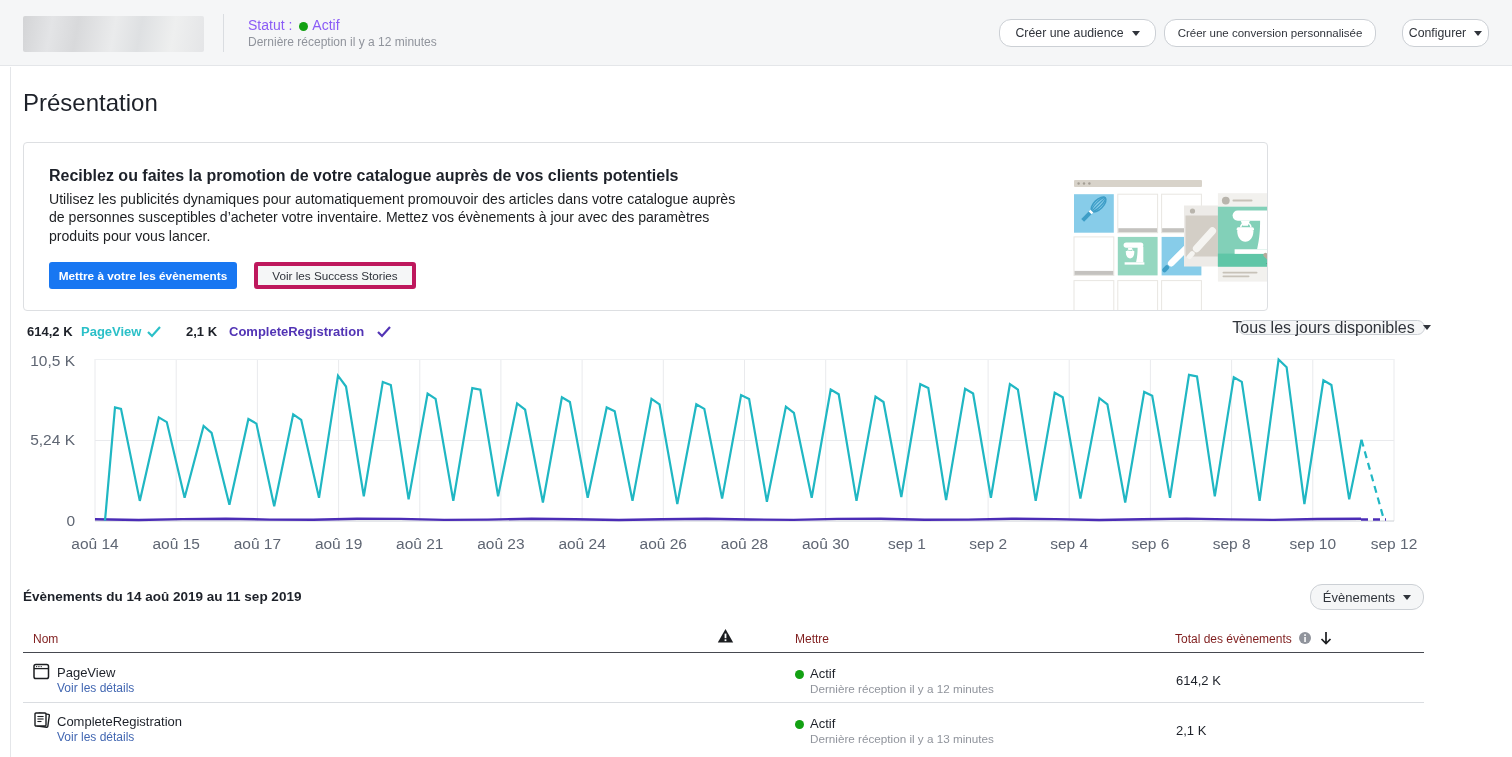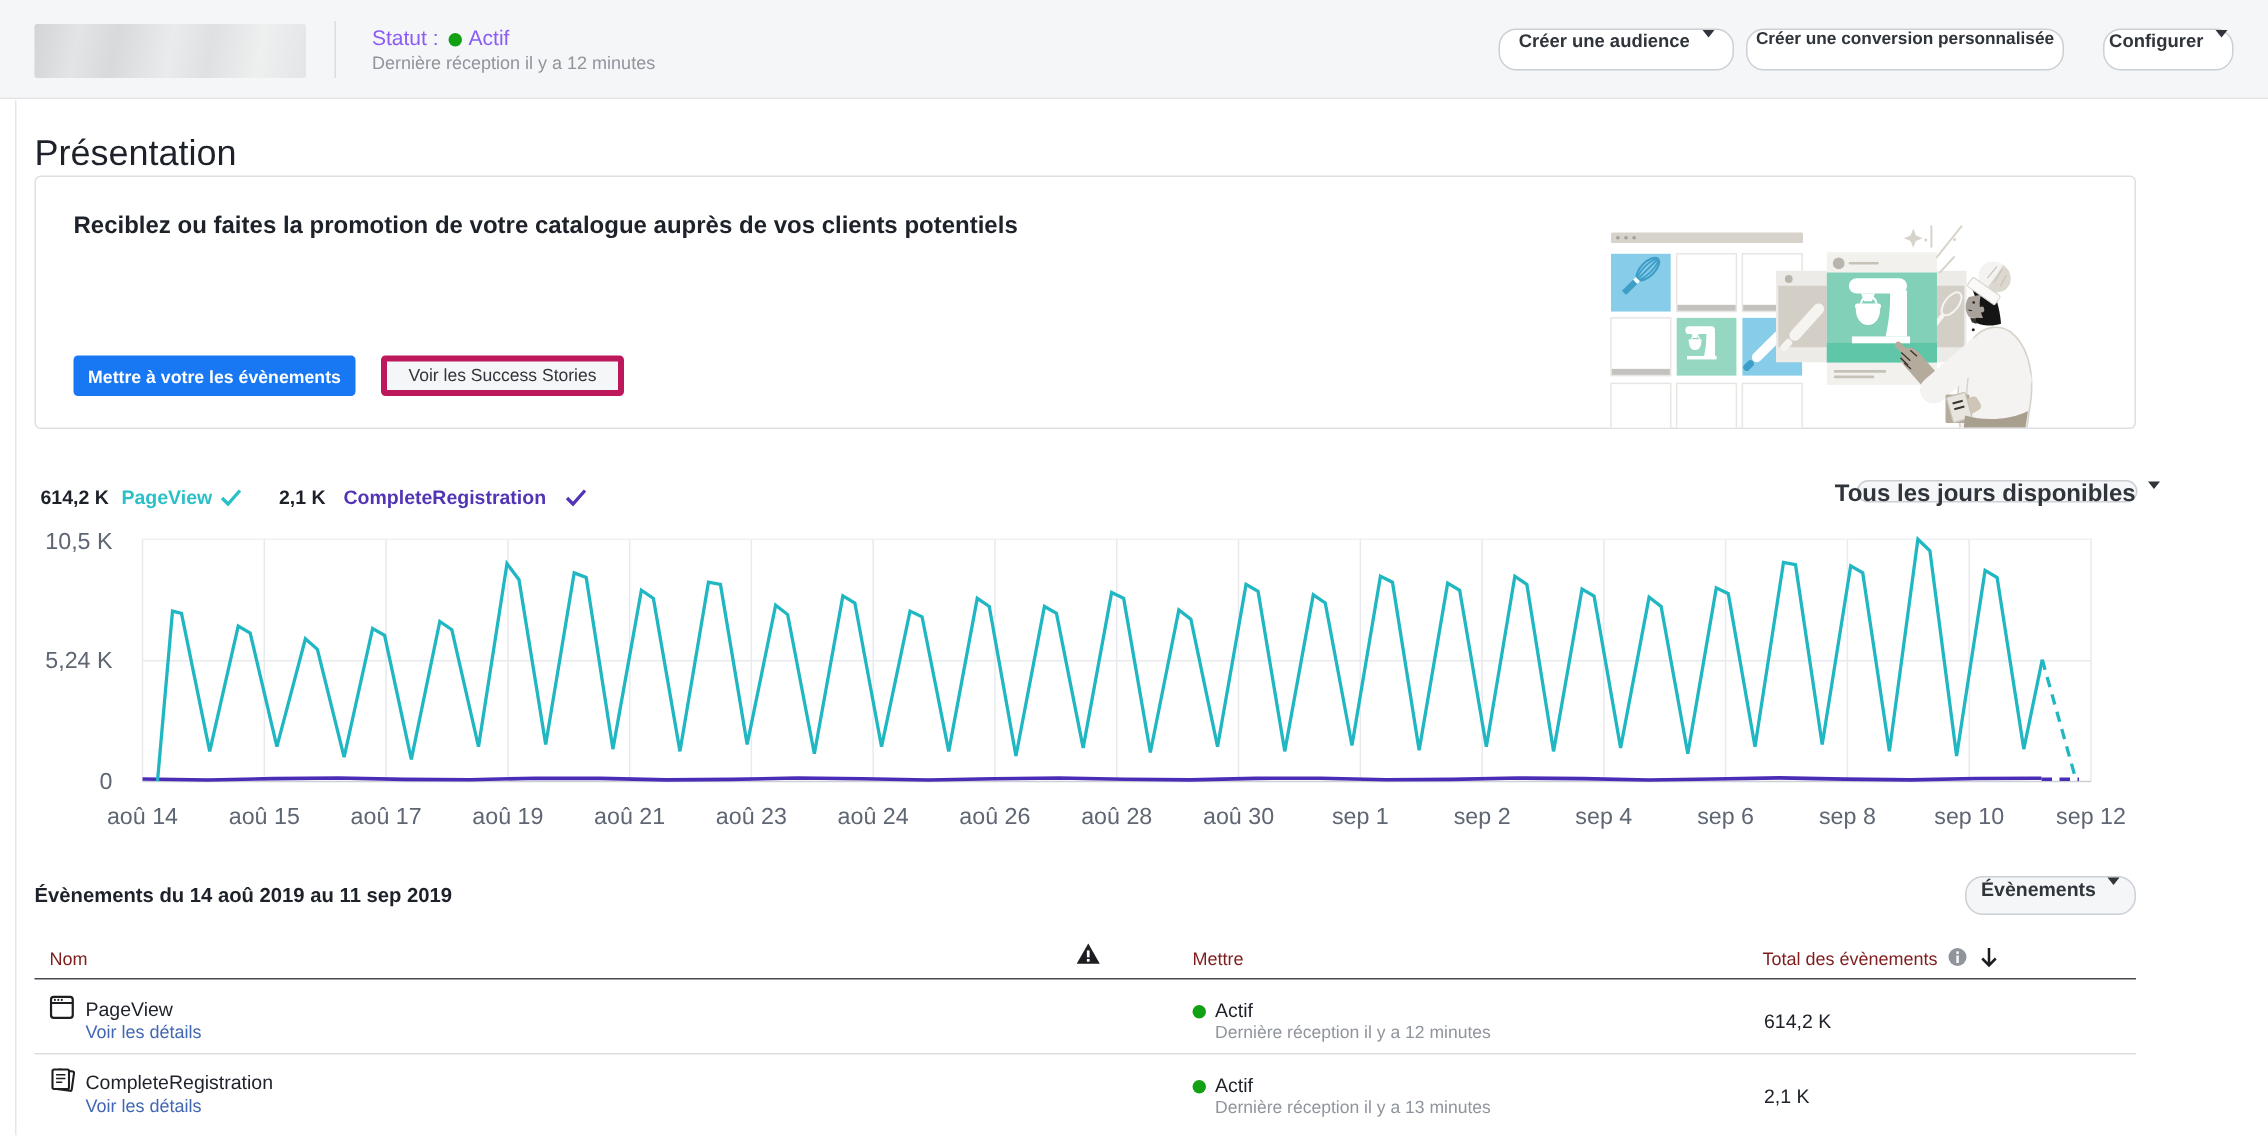--- a/index.html
+++ b/index.html
@@ -4,27 +4,27 @@
 html,body{width:1512px;height:757px;overflow:hidden}
 body{font-family:"Liberation Sans",sans-serif;background:#fff;position:relative;color:#1d2129}
 .abs{position:absolute}
 .hdr{left:0;top:0;width:1512px;height:66px;background:#f5f6f7;border-bottom:1px solid #e4e6e9}
 .blur{left:23px;top:16px;width:181px;height:36px;border-radius:2px;
  background:linear-gradient(100deg,#d3d4d6 0%,#e3e4e6 16%,#d8d9db 30%,#eaebec 50%,#dee0e2 64%,#eeefef 82%,#e4e5e7 100%)}
 .vdiv{left:223px;top:14px;width:1px;height:38px;background:#dadde1}
 .sttl{left:248px;top:17px;font-size:14px;color:#8b5cf6}
 .stsub{left:248px;top:35px;font-size:12px;color:#90949c}
 .gdot{display:inline-block;width:9px;height:9px;border-radius:50%;background:#12a112;vertical-align:-1px;margin:0 4px 0 7px}
-.btn{display:flex;justify-content:center;background:#fff;border:1px solid #ccd0d5;
- border-radius:12px;font-size:13px;font-weight:bold;color:#30343b;white-space:nowrap}
+.btn{display:flex;align-items:center;justify-content:center;background:#fff;border:1px solid #ccd0d5;
+ border-radius:12px;font-size:13px;font-weight:normal;color:#30343b;white-space:nowrap}
 .btn.gray{background:#f5f6f7}
 .caret{display:inline-block;width:0;height:0;border-left:4.5px solid transparent;border-right:4.5px solid transparent;
  border-top:5.5px solid #30343b;margin-left:8px}
 .h1{left:23px;top:89px;font-size:24px;color:#1d2129}
-.card{left:23px;top:117px;width:1401px;height:169px;background:#fff;border:1px solid #dddfe2;border-radius:4px;overflow:hidden}
+.card{left:23px;top:142px;width:1245px;height:169px;background:#fff;border:1px solid #dddfe2;border-radius:4px;overflow:hidden}
 .card h2{position:absolute;left:25px;top:24px;font-size:16px;font-weight:bold;color:#1d2129}
 .card p{position:absolute;left:25px;top:47px;font-size:14.1px;line-height:18.3px;color:#1c1e21}
 .bbtn{position:absolute;left:25px;top:119px;width:188px;height:27px;display:flex;align-items:center;justify-content:center;
  background:#1877f2;border-radius:3px;color:#fff;font-size:11.8px;font-weight:bold}
 .wbtn{position:absolute;left:230px;top:119px;width:162px;height:27px;display:flex;align-items:center;justify-content:center;
  background:#f5f6f7;border:4px solid #be185d;border-radius:3px;color:#30343b;font-size:11.7px;font-weight:normal}
 .stats{top:324px;font-size:13px;font-weight:bold}
 .teal{color:#2bc0c8}
 .purp{color:#5234b5}
 .ddl{left:1238px;top:320px;width:187px;height:15px;font-size:16px}
@@ -46,20 +46,23 @@
 <div class="abs blur"></div>
 <div class="abs vdiv"></div>
 <div class="abs sttl">Statut :<span class="gdot"></span>Actif</div>
 <div class="abs stsub">Dernière réception il y a 12 minutes</div>
 <div class="abs btn" style="left:999px;top:19px;width:157px;height:28px;font-size:12.3px">Créer une audience<span class="caret"></span></div>
 <div class="abs btn" style="left:1164px;top:19px;width:212px;height:28px;font-size:11.5px">Créer une conversion personnalisée</div>
 <div class="abs btn" style="left:1402px;top:19px;width:87px;height:28px;font-size:12.3px">Configurer<span class="caret"></span></div>
 <div class="abs h1">Présentation</div>
 <div class="abs card">
   <h2>Reciblez ou faites la promotion de votre catalogue auprès de vos clients potentiels</h2>
+  <p>Utilisez les publicités dynamiques pour automatiquement promouvoir des articles dans votre catalogue auprès<br>
+de personnes susceptibles d’acheter votre inventaire. Mettez vos évènements à jour avec des paramètres<br>
+produits pour vous lancer.</p>
   <div class="bbtn">Mettre à votre les évènements</div>
   <div class="wbtn">Voir les Success Stories</div>
   <svg style="position:absolute;left:1037px;top:0;width:364px;height:169px" viewBox="0 0 364 169">
 <rect x="13" y="37" width="128" height="7" rx="1" fill="#d8d3ca"></rect>
 <circle cx="17.6" cy="40.5" r="1.2" fill="#a49f95"></circle>
 <circle cx="23.0" cy="40.5" r="1.2" fill="#a49f95"></circle>
 <circle cx="28.4" cy="40.5" r="1.2" fill="#a49f95"></circle>
 <rect x="13" y="51.2" width="39.8" height="38.5" fill="#87cce9"></rect>
 <rect x="56.8" y="51.2" width="39.8" height="38.5" fill="#fff" stroke="#e8e6e2"></rect>
 <rect x="57.3" y="85.2" width="38.8" height="4" fill="#c4c2bf"></rect>

